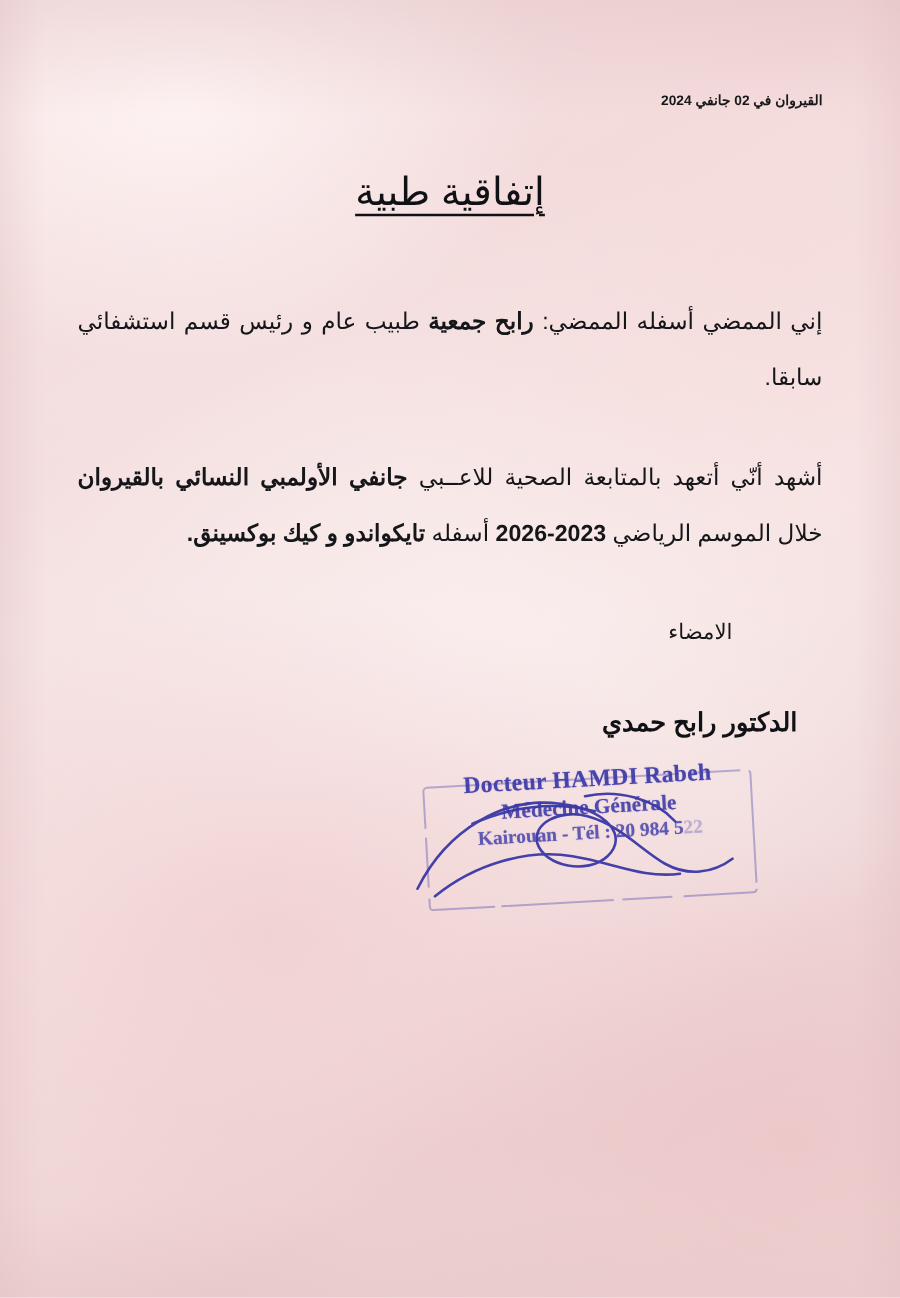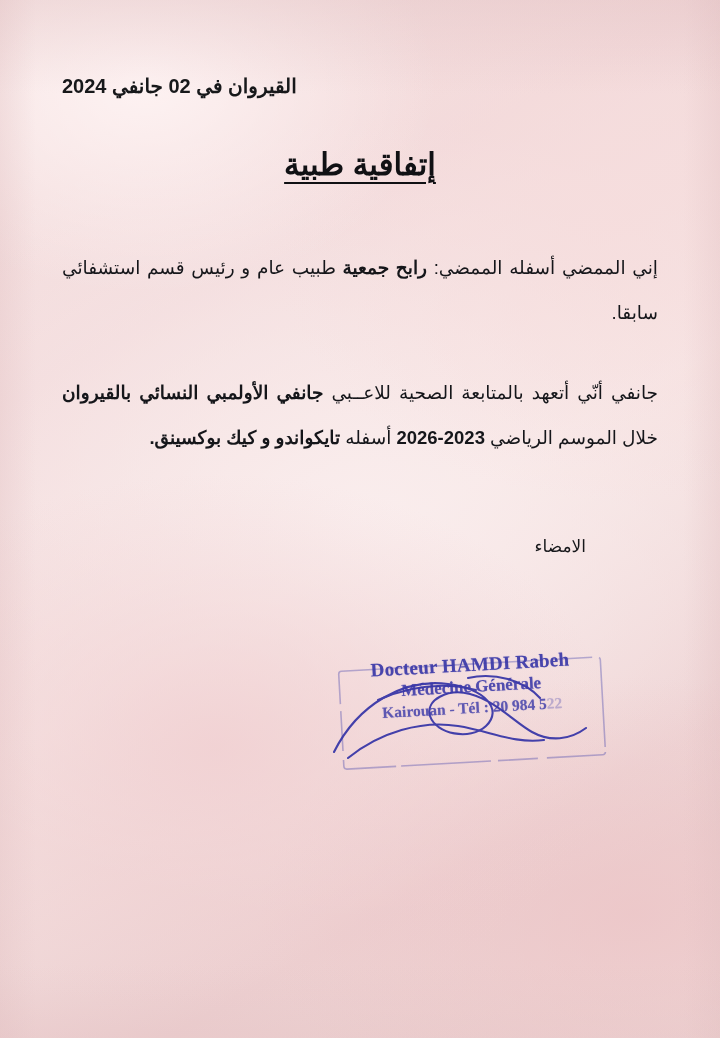--- a/index.html
+++ b/index.html
@@ -44,33 +44,33 @@
 
   .content {
     position: relative;
     z-index: 2;
     padding: 0 62px;
   }
 
   
   .date-line {
     margin-top: 74px;
-    text-align: left;
-    font-size: 20px;
+    text-align: right;
+    font-size: 11px;
     color: #17181a;
     font-weight: 700;
     letter-spacing: 0;
   }
 
   
   .doc-title {
     margin-top: 48px;
     text-align: center;
     font-size: 31px;
-    font-weight: 700;
+    font-weight: 400;
     color: #101114;
     text-decoration: underline;
     text-underline-offset: 7px;
     text-decoration-thickness: 2px;
     letter-spacing: 0;
   }
 
   
   .para {
     margin-top: 40px;
@@ -86,21 +86,21 @@
   }
   .para.p2 {
     margin-top: 34px;
     font-weight: 500;
   }
   .b { font-weight: 700; }
 
   
   .sig-area {
     position: relative;
-    margin-top: 76px;
+    margin-top: 46px;
     height: 260px;
   }
   .sig-label {
     font-size: 17px;
     color: #16171a;
     font-weight: 500;
     margin-right: 72px;
   }
   .sig-name {
     margin-top: 50px;
@@ -172,26 +172,27 @@
 
     <div class="date-line">القيروان في 02 جانفي 2024</div>
 
     <div class="doc-title">إتفاقية طبية</div>
 
     <p class="para p1">
       <span>إني الممضي أسفله الممضي: </span><span class="b">رابح جمعية</span><span> طبيب عام و رئيس قسم استشفائي سابقا.</span>
     </p>
 
     <p class="para p2">
-      <span>جانفي أنّي أتعهد بالمتابعة الصحية للاعــبي </span><span class="b">جانفي الأولمبي النسائي بالقيروان</span><span> خلال الموسم الرياضي </span><span class="b">2023-2026</span><span> أسفله </span><span class="b">تايكواندو و كيك بوكسينق</span><span class="b">.</span>
+      <span>أشهد أنّي أتعهد بالمتابعة الصحية للاعــبي </span><span class="b">جانفي الأولمبي النسائي بالقيروان</span><span> خلال الموسم الرياضي </span><span class="b">2023-2026</span><span> أسفله </span><span class="b">تايكواندو و كيك بوكسينق</span><span class="b">.</span>
     </p>
 
     <div class="sig-area">
       <div class="sig-label">الامضاء</div>
 
+      <div class="sig-name">الدكتور رابح حمدي</div>
 
       <svg class="handwriting" width="300" height="130" viewBox="0 0 300 130">
         <g fill="none" stroke="#3a38a8" stroke-width="2.1" stroke-linecap="round" stroke-linejoin="round" opacity="0.95">
           <path d="M16 104 C 40 56, 86 30, 130 36 C 168 41, 185 62, 168 78 C 152 93, 118 86, 112 68 C 107 52, 130 40, 152 46 C 178 53, 196 74, 214 84 C 232 94, 252 92, 268 80"></path>
           <path d="M30 110 C 62 84, 104 72, 140 78 C 172 83, 196 96, 226 92"></path>
           <path d="M60 52 C 92 38, 126 34, 158 42"></path>
           <path d="M150 30 C 176 24, 206 32, 222 50"></path>
         </g>
       </svg>
 

